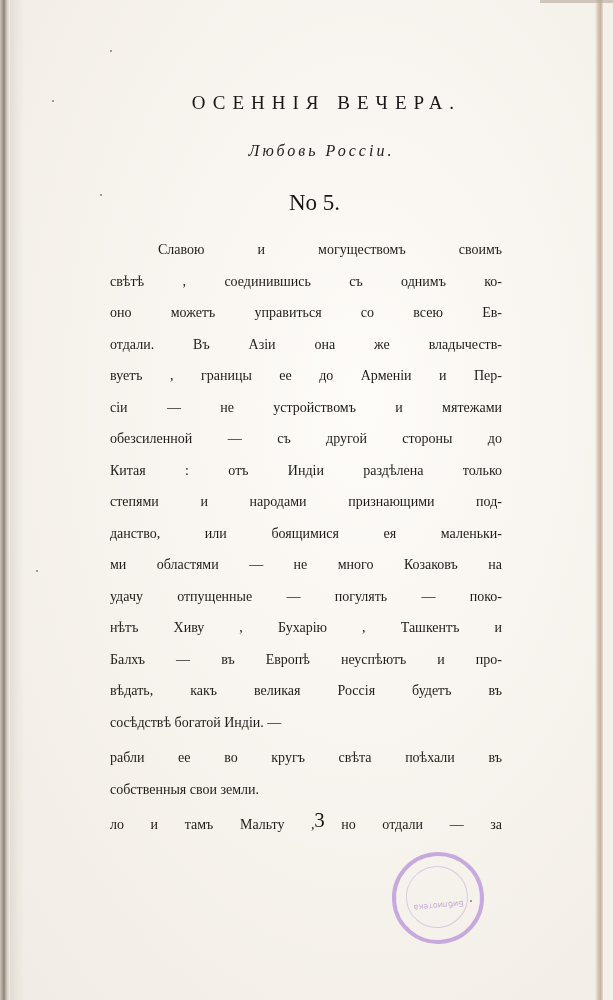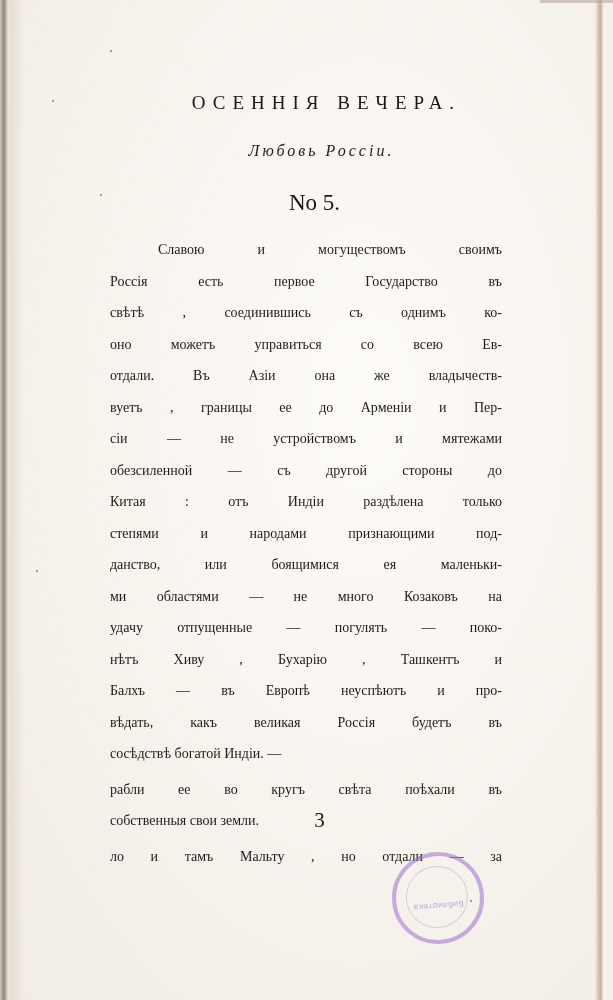--- a/index.html
+++ b/index.html
@@ -166,21 +166,20 @@
   <div class="right-edge"></div>
   <div class="top-edge"></div>
 
   <div class="header-title">ОСЕННІЯ ВЕЧЕРА.</div>
   <div class="subtitle">Любовь Россіи.</div>
   <div class="number">No 5.</div>
 
   <div class="body-text">
 
     <span class="line indent">Славою и могуществомъ своимъ</span>
-    <span class="line">Россія есть первое Государство въ</span>
     <span class="line">свѣтѣ , соединившись съ однимъ ко-</span>
     <span class="line">оно можетъ управиться со всею Ев-</span>
     <span class="line">отдали. Въ Азіи она же владычеств-</span>
     <span class="line">вуетъ , границы ее до Арменіи и Пер-</span>
     <span class="line">сіи — не устройствомъ и мятежами</span>
     <span class="line">обезсиленной — съ другой стороны до</span>
     <span class="line">Китая : отъ Индіи раздѣлена только</span>
     <span class="line">степями и народами признающими под-</span>
     <span class="line">данство, или боящимися ея маленьки-</span>
     <span class="line">ми областями — не много Козаковъ на</span>

